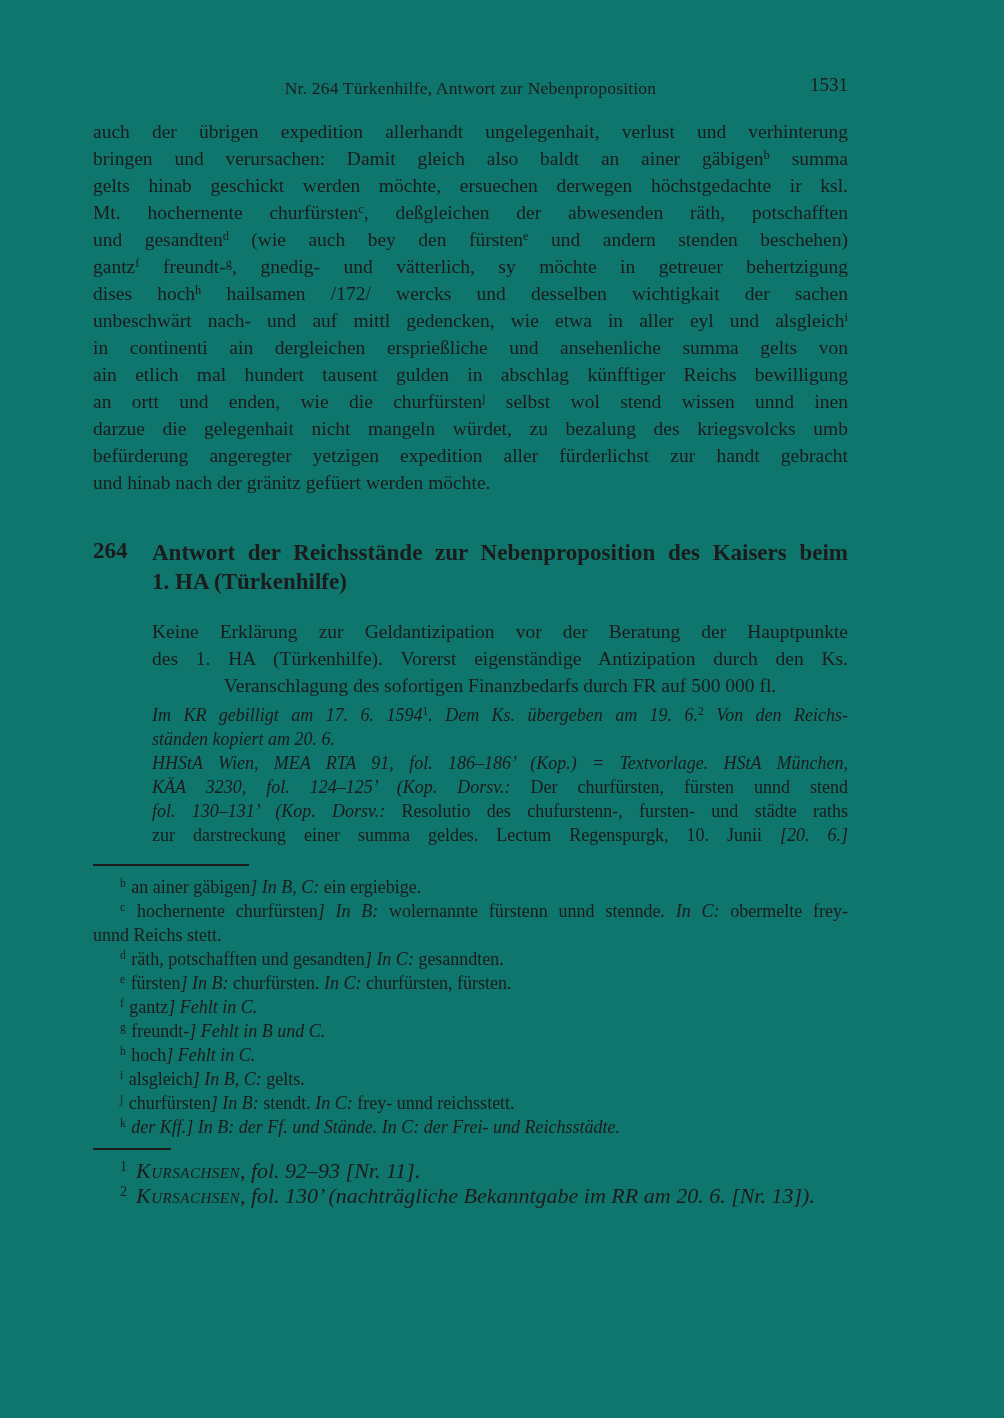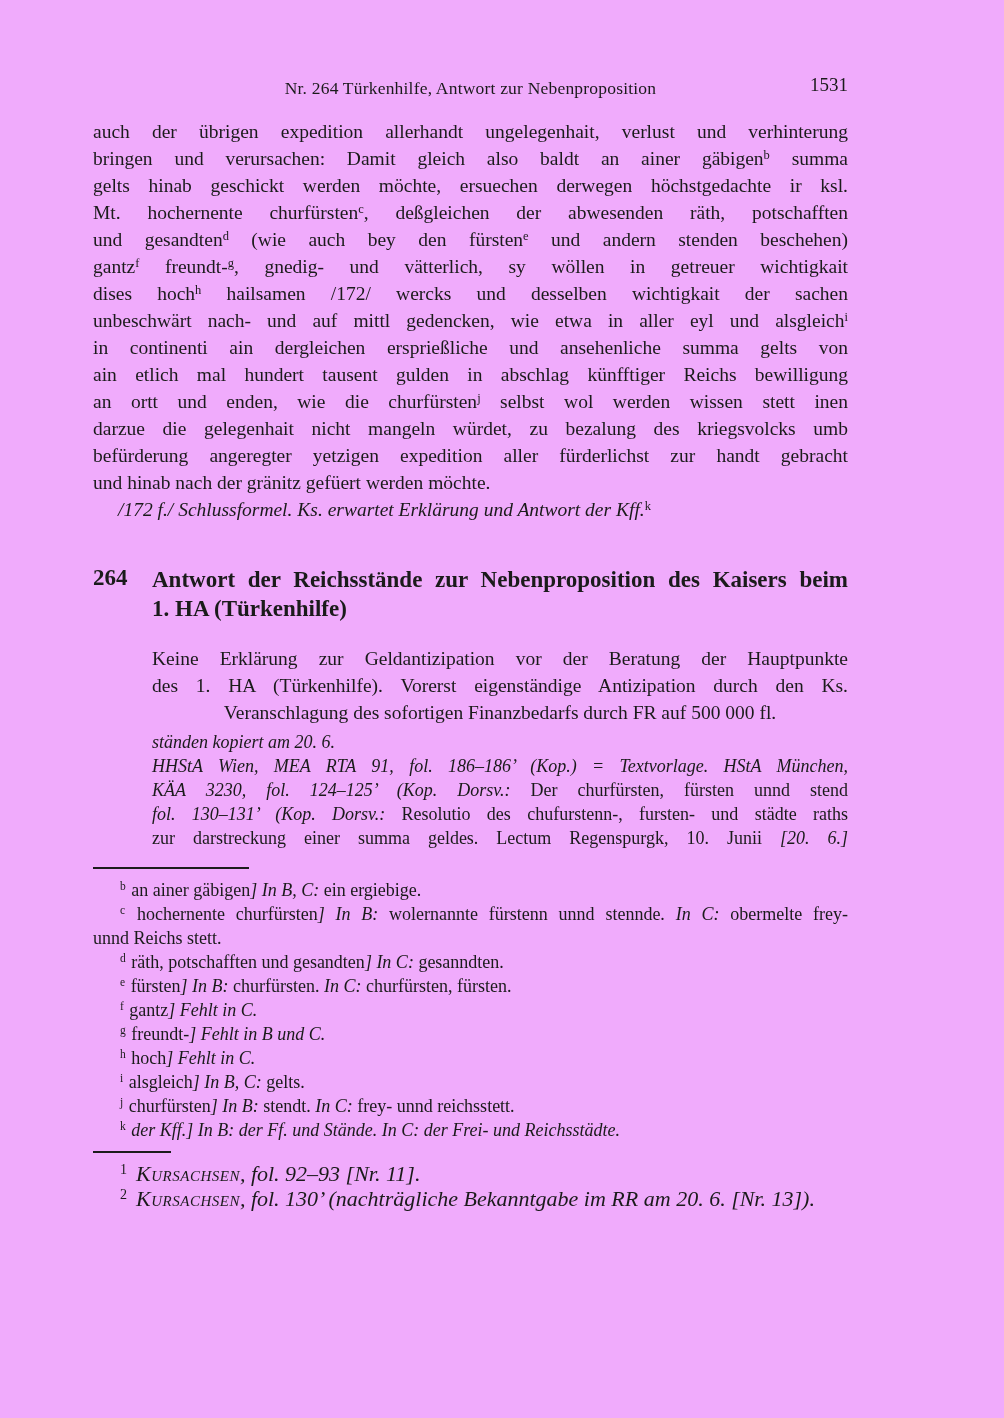--- a/index.html
+++ b/index.html
@@ -1,21 +1,21 @@
 <!DOCTYPE html>
 <html><head>
 <meta charset="utf-8">
 <style>
   html,body{margin:0;padding:0;background:#e8e8e8;}
   .page{
     position:relative;
     width:1004px;height:1418px;
     box-sizing:border-box;
     margin:0 auto;
-    background:#f0abfc;
+    background:#0f766e;
     color:#1b1b1b;
     font-family:"Liberation Serif", serif;
     padding:76px 156px 0 93px;
     overflow:hidden;
   }
   
   .header{position:relative;height:24px;line-height:24px;}
   .header-title{text-align:center;font-size:17.5px;letter-spacing:0.2px;}
   .page-num{position:absolute;right:0;top:-3px;font-size:19px;}
   
@@ -61,47 +61,47 @@
     <div class="header-title">Nr. 264 Türkenhilfe, Antwort zur Nebenproposition</div>
     <div class="page-num">1531</div>
   </div>
 
   <div class="main" id="main-block">
       <div class="tline just"><span class="seg-r">auch der übrigen expedition allerhandt ungelegenhait, verlust und verhinterung</span></div>
       <div class="tline just"><span class="seg-r">bringen und verursachen: Damit gleich also baldt an ainer gäbigen</span><span class="seg-sup">b</span><span class="seg-r"> summa</span></div>
       <div class="tline just"><span class="seg-r">gelts hinab geschickt werden möchte, ersuechen derwegen höchstgedachte ir ksl.</span></div>
       <div class="tline just"><span class="seg-r">Mt. hochernente churfürsten</span><span class="seg-sup">c</span><span class="seg-r">, deßgleichen der abwesenden räth, potschafften</span></div>
       <div class="tline just"><span class="seg-r">und gesandten</span><span class="seg-sup">d</span><span class="seg-r"> (wie auch bey den fürsten</span><span class="seg-sup">e</span><span class="seg-r"> und andern stenden beschehen)</span></div>
-      <div class="tline just"><span class="seg-r">gantz</span><span class="seg-sup">f</span><span class="seg-r"> freundt-</span><span class="seg-sup">g</span><span class="seg-r">, gnedig- und vätterlich, sy wöllen in getreuer wichtigkait</span></div>
+      <div class="tline just"><span class="seg-r">gantz</span><span class="seg-sup">f</span><span class="seg-r"> freundt-</span><span class="seg-sup">g</span><span class="seg-r">, gnedig- und vätterlich, sy möchte in getreuer behertzigung</span></div>
       <div class="tline just"><span class="seg-r">dises hoch</span><span class="seg-sup">h</span><span class="seg-r"> hailsamen /172/ wercks und desselben wichtigkait der sachen</span></div>
       <div class="tline just"><span class="seg-r">unbeschwärt nach- und auf mittl gedencken, wie etwa in aller eyl und alsgleich</span><span class="seg-sup">i</span></div>
       <div class="tline just"><span class="seg-r">in continenti ain dergleichen ersprießliche und ansehenliche summa gelts von</span></div>
       <div class="tline just"><span class="seg-r">ain etlich mal hundert tausent gulden in abschlag künfftiger Reichs bewilligung</span></div>
-      <div class="tline just"><span class="seg-r">an ortt und enden, wie die churfürsten</span><span class="seg-sup">j</span><span class="seg-r"> selbst wol werden wissen stett inen</span></div>
+      <div class="tline just"><span class="seg-r">an ortt und enden, wie die churfürsten</span><span class="seg-sup">j</span><span class="seg-r"> selbst wol stend wissen unnd inen</span></div>
       <div class="tline just"><span class="seg-r">darzue die gelegenhait nicht mangeln würdet, zu bezalung des kriegsvolcks umb</span></div>
       <div class="tline just"><span class="seg-r">befürderung angeregter yetzigen expedition aller fürderlichst zur handt gebracht</span></div>
       <div class="tline"><span class="seg-r">und hinab nach der gränitz gefüert werden möchte.</span></div>
-      <div class="tline ind"><span class="seg-i">/172 f./ Schlussformel. Ks. erwartet Erklärung und Antwort der Kff.</span><span class="seg-sup">k</span></div>
     </div>
 
   <div class="sec">
     <div class="sec-num">264</div>
     <div class="sec-lines" id="sec-lines">
         <div class="tline just"><span class="seg-r">Antwort der Reichsstände zur Nebenproposition des Kaisers beim</span></div>
         <div class="tline"><span class="seg-r">1. HA (Türkenhilfe)</span></div>
       </div>
   </div>
 
   <div class="summary" id="summary-block">
       <div class="tline just"><span class="seg-r">Keine Erklärung zur Geldantizipation vor der Beratung der Hauptpunkte</span></div>
       <div class="tline just"><span class="seg-r">des 1. HA (Türkenhilfe). Vorerst eigenständige Antizipation durch den Ks.</span></div>
       <div class="tline"><span class="seg-r">Veranschlagung des sofortigen Finanzbedarfs durch FR auf 500 000 fl.</span></div>
     </div>
 
   <div class="source" id="source-block">
+      <div class="tline just"><span class="seg-i">Im KR gebilligt am 17. 6. 1594</span><span class="seg-sup">1</span><span class="seg-i">. Dem Ks. übergeben am 19. 6.</span><span class="seg-sup">2</span><span class="seg-i"> Von den Reichs-</span></div>
       <div class="tline"><span class="seg-i">ständen kopiert am 20. 6.</span></div>
       <div class="tline just"><span class="seg-i">HHStA Wien, MEA RTA 91, fol. 186–186’ (Kop.) = Textvorlage. HStA München,</span></div>
       <div class="tline just"><span class="seg-i">KÄA 3230, fol. 124–125’ (Kop. Dorsv.: </span><span class="seg-r">Der churfürsten, fürsten unnd stend</span></div>
       <div class="tline just"><span class="seg-i">fol. 130–131’ (Kop. Dorsv.: </span><span class="seg-r">Resolutio des chufurstenn-, fursten- und städte raths</span></div>
       <div class="tline just"><span class="seg-r">zur darstreckung einer summa geldes. Lectum Regenspurgk, 10. Junii </span><span class="seg-i">[20. 6.]</span></div>
     </div>
 
   <div class="rule rule1"></div>
 
   <div class="footnotes" id="footnotes-block">

